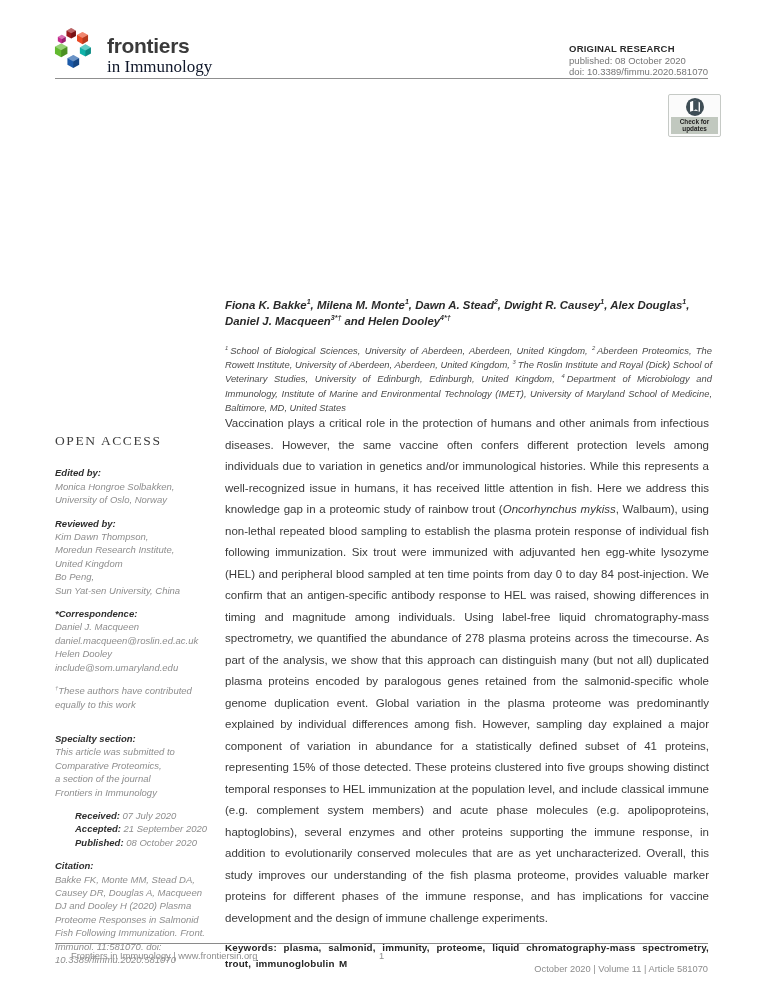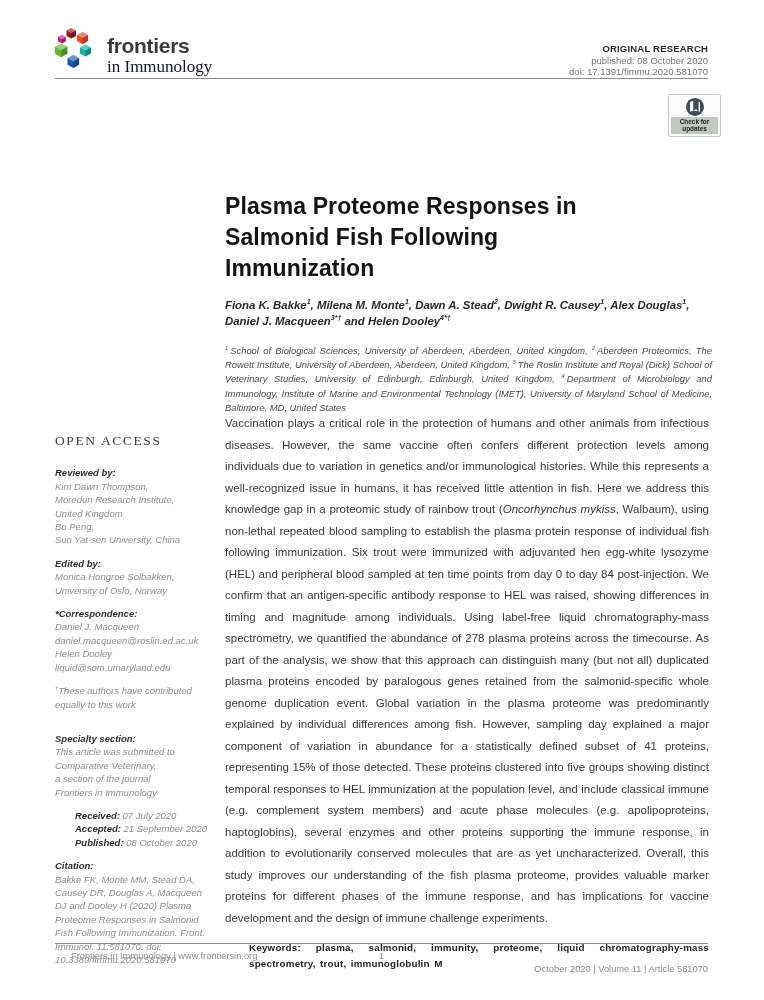--- a/index.html
+++ b/index.html
@@ -7,21 +7,21 @@
   .page {
     position:relative; width:764px; height:1000px; margin:0 auto;
     background:#ffffff; overflow:hidden;
     font-family:"Liberation Sans", sans-serif; color:#3a3a3a;
   }
   
   .logo { position:absolute; left:54px; top:28px; display:flex; align-items:flex-start; gap:7px; }
   .logo-mark { width:46px; height:48px; }
   .wordmark-main { font-size:21px; font-weight:bold; color:#3a3a3a; letter-spacing:-0.3px; line-height:22px; margin-top:7px; }
   .wordmark-sub { font-family:"Liberation Serif", serif; font-size:17px; color:#0f172a; line-height:19px; }
-  .header-meta { position:absolute; top:43px; right:56px; text-align:right; font-size:9.5px; line-height:11.5px; color:#767676; }
+  .header-meta { position:absolute; top:43px; right:56px; text-align:left; font-size:9.5px; line-height:11.5px; color:#767676; }
   .article-type { font-weight:bold; color:#2b2b2b; letter-spacing:0.2px; }
   .header-rule { position:absolute; top:78px; left:55px; right:56px; border-top:1.5px solid #8f8f8f; }
   
   .badge { position:absolute; left:668px; top:94px; width:53px; height:43px;
     background:#fbfbfb; border:1px solid #c6cac6; border-radius:2px;
     display:flex; flex-direction:column; align-items:center; cursor:pointer; }
   .badge-icon { margin-top:2px; }
   .badge-label { width:47px; margin-bottom:2px; background:#c1c8bf; color:#222;
     font-size:6.4px; font-weight:bold; line-height:7.6px; text-align:center; padding:1px 0; }
   
@@ -41,21 +41,21 @@
   .open-access { font-family:"Liberation Serif", serif; font-style:normal; font-size:13.5px;
     letter-spacing:1.6px; color:#3d3d3d; margin-bottom:19px; }
   .side-section { margin-bottom:10px; }
   .side-label { display:block; font-weight:bold; color:#2f2f2f; }
   .side-label-inline { font-weight:bold; color:#2f2f2f;padding-left:20px; }
   .equal-note { margin-bottom:21px; }
   
   .main-col { position:absolute; left:225px; top:413px; width:484px; }
   .abstract { font-size:11.5px; line-height:21.5px; color:#3a3a3a; text-align:justify; }
   .keywords { margin-top:11px; font-size:9.8px; font-weight:bold; color:#242424;
-    line-height:16px; text-align:justify; letter-spacing:0.2px; word-spacing:1.5px;margin-left:24px; }
+    line-height:16px; text-align:justify; letter-spacing:0.2px; word-spacing:1.5px; }
   
   .footer-rule { position:absolute; left:55px; right:56px; top:943px; border-top:1.5px solid #8a8a8a; }
   .footer { position:absolute; left:55px; right:56px; top:951px; font-size:9.3px; color:#8c8c8c; }
   .footer-left { position:absolute; left:16px; }
   .footer-page { position:absolute; left:50%; transform:translateX(-50%); }
   .footer-right { position:absolute; right:0;margin-top:13px; }
 </style>
 </head>
 <body>
 
@@ -79,90 +79,85 @@
     </svg>
     <div>
       <div class="wordmark-main">frontiers</div>
       <div class="wordmark-sub">in Immunology</div>
     </div>
   </div>
 
   <div class="header-meta">
     <div class="article-type">ORIGINAL RESEARCH</div>
     <div>published: 08 October 2020</div>
-    <div>doi: 17.1391/fimmu.2020.581070</div>
+    <div>doi: 10.3389/fimmu.2020.581070</div>
   </div>
 
   <div class="header-rule"></div>
 
   <div class="badge">
     <svg class="badge-icon" width="22" height="22" viewBox="0 0 22 22">
       <circle cx="11" cy="11" r="10" fill="#3e4d55"></circle>
       <path d="M5.5 5.5 Q12 2.5 16.5 6 L16.5 16.5 Q10 14 5.5 16.5 Z" fill="#ffffff"></path>
       <path d="M9 3.5 L15 4.5 L15 16 L12 13.5 L9 15.5 Z" fill="#3e4d55"></path>
     </svg>
     <div class="badge-label">
       <div>Check for</div>
       <div>updates</div>
     </div>
   </div>
 
-  <div class="title">
-    <div>Plasma Proteome Responses in</div>
-    <div>Salmonid Fish Following</div>
-    <div>Immunization</div>
-  </div>
 
   <div class="authors">
     <div class="line">
       <span>Fiona K. Bakke</span><sup>1</sup><span>, </span><span>Milena M. Monte</span><sup>1</sup><span>, </span><span>Dawn A. Stead</span><sup>2</sup><span>, </span><span>Dwight R. Causey</span><sup>1</sup><span>, </span><span>Alex Douglas</span><sup>1</sup><span>,</span>
     </div>
     <div class="line">
       <span>Daniel J. Macqueen</span><sup>3*†</sup><span> and </span><span>Helen Dooley</span><sup>4*†</sup>
     </div>
   </div>
 
   <p class="affiliations">
     <sup>1</sup><span>School of Biological Sciences, University of Aberdeen, Aberdeen, United Kingdom, </span><sup>2</sup><span>Aberdeen Proteomics, The Rowett Institute, University of Aberdeen, Aberdeen, United Kingdom, </span><sup>3</sup><span>The Roslin Institute and Royal (Dick) School of Veterinary Studies, University of Edinburgh, Edinburgh, United Kingdom, </span><sup>4</sup><span>Department of Microbiology and Immunology, Institute of Marine and Environmental Technology (IMET), University of Maryland School of Medicine, Baltimore, MD, United States</span>
   </p>
 
   <div class="sidebar">
     <div class="open-access">OPEN ACCESS</div>
 
     <div class="side-section">
+      <span class="side-label">Edited by:</span>
+      <div>Monica Hongroe Solbakken,</div>
+      <div>University of Oslo, Norway</div>
+    </div>
+
+    <div class="side-section">
       <span class="side-label">Reviewed by:</span>
       <div>Kim Dawn Thompson,</div>
       <div>Moredun Research Institute,</div>
       <div>United Kingdom</div>
       <div>Bo Peng,</div>
       <div>Sun Yat-sen University, China</div>
     </div>
 
     <div class="side-section">
-      <span class="side-label">Edited by:</span>
-      <div>Monica Hongroe Solbakken,</div>
-      <div>University of Oslo, Norway</div>
-    </div>
-
-    <div class="side-section">
       <span class="side-label">*Correspondence:</span>
       <div>Daniel J. Macqueen</div>
       <div>daniel.macqueen@roslin.ed.ac.uk</div>
       <div>Helen Dooley</div>
-      <div>liquid@som.umaryland.edu</div>
+      <div>include@som.umaryland.edu</div>
     </div>
 
     <div class="equal-note">
       <sup>†</sup><span>These authors have contributed equally to this work</span>
     </div>
 
     <div class="side-section">
       <span class="side-label">Specialty section:</span>
       <div>This article was submitted to</div>
-      <div>Comparative Veterinary,</div>
+      <div>Comparative Proteomics,</div>
       <div>a section of the journal</div>
       <div>Frontiers in Immunology</div>
     </div>
 
     <div class="side-section">
       <div><span class="side-label-inline">Received:</span><span> 07 July 2020</span></div>
       <div><span class="side-label-inline">Accepted:</span><span> 21 September 2020</span></div>
       <div><span class="side-label-inline">Published:</span><span> 08 October 2020</span></div>
     </div>
 

